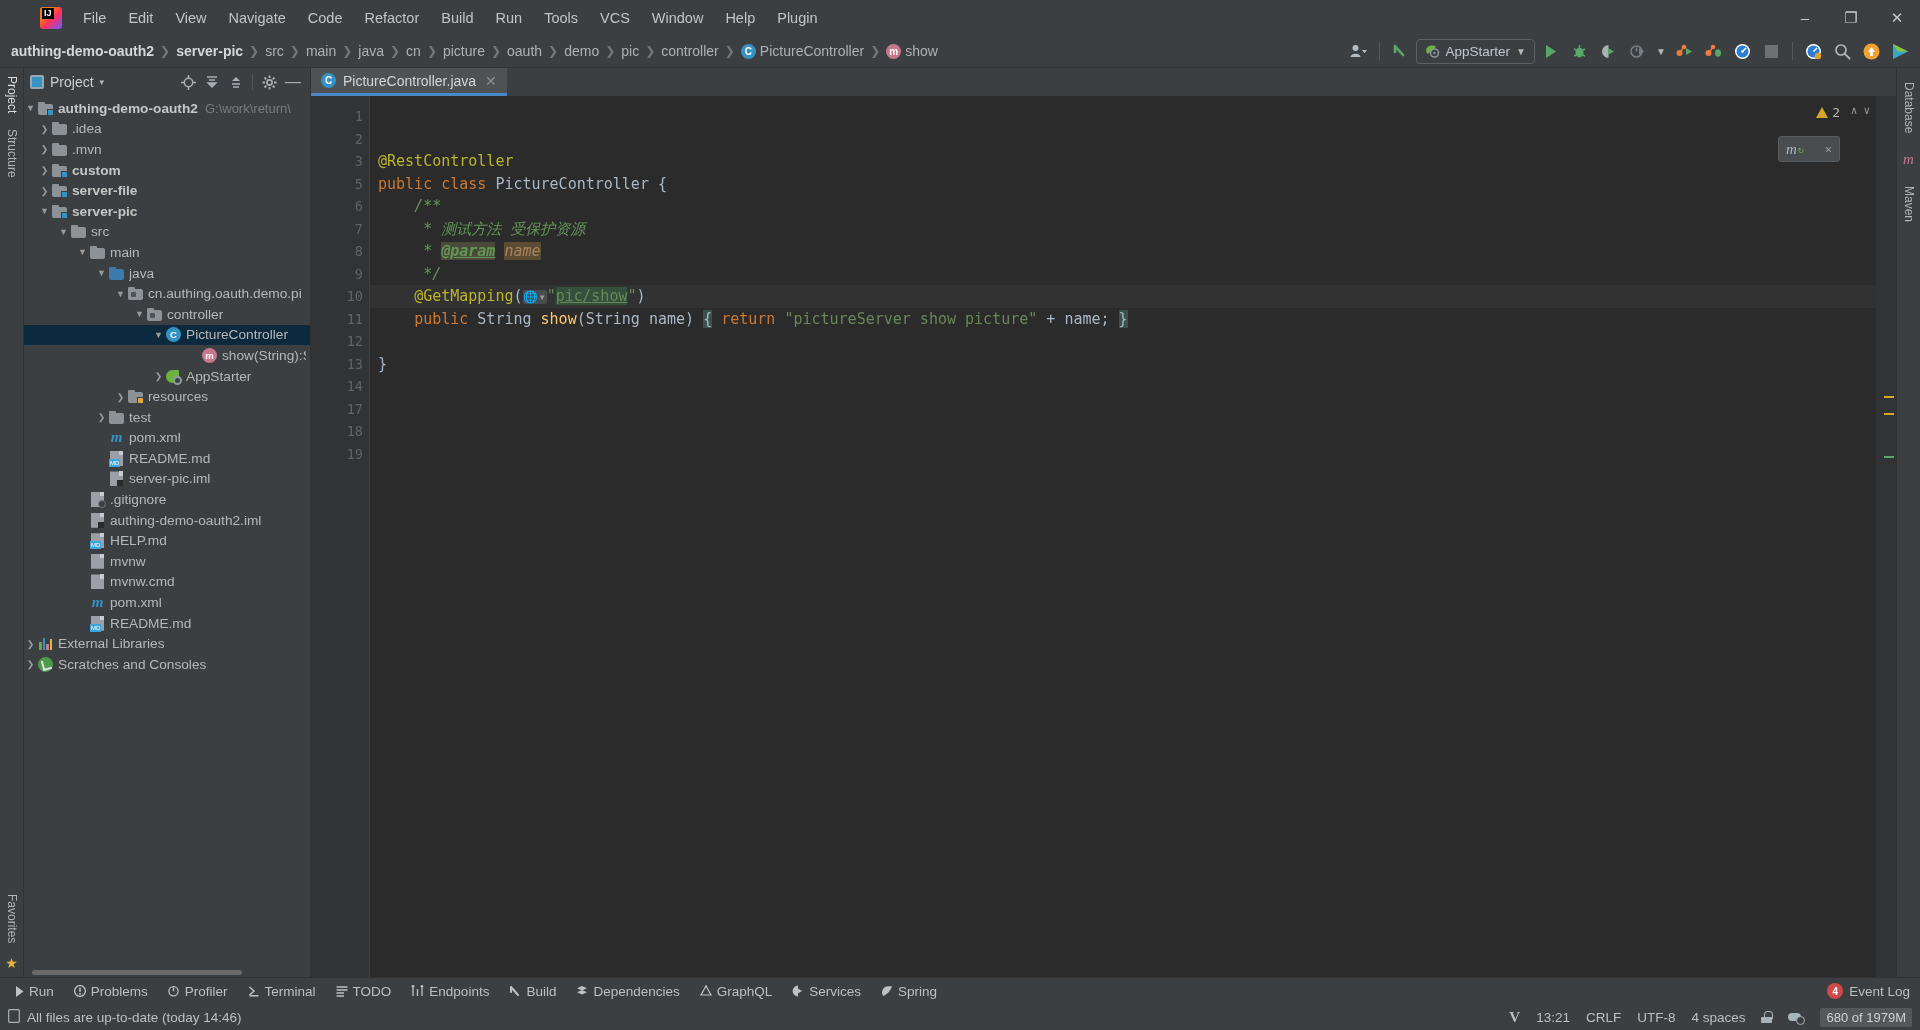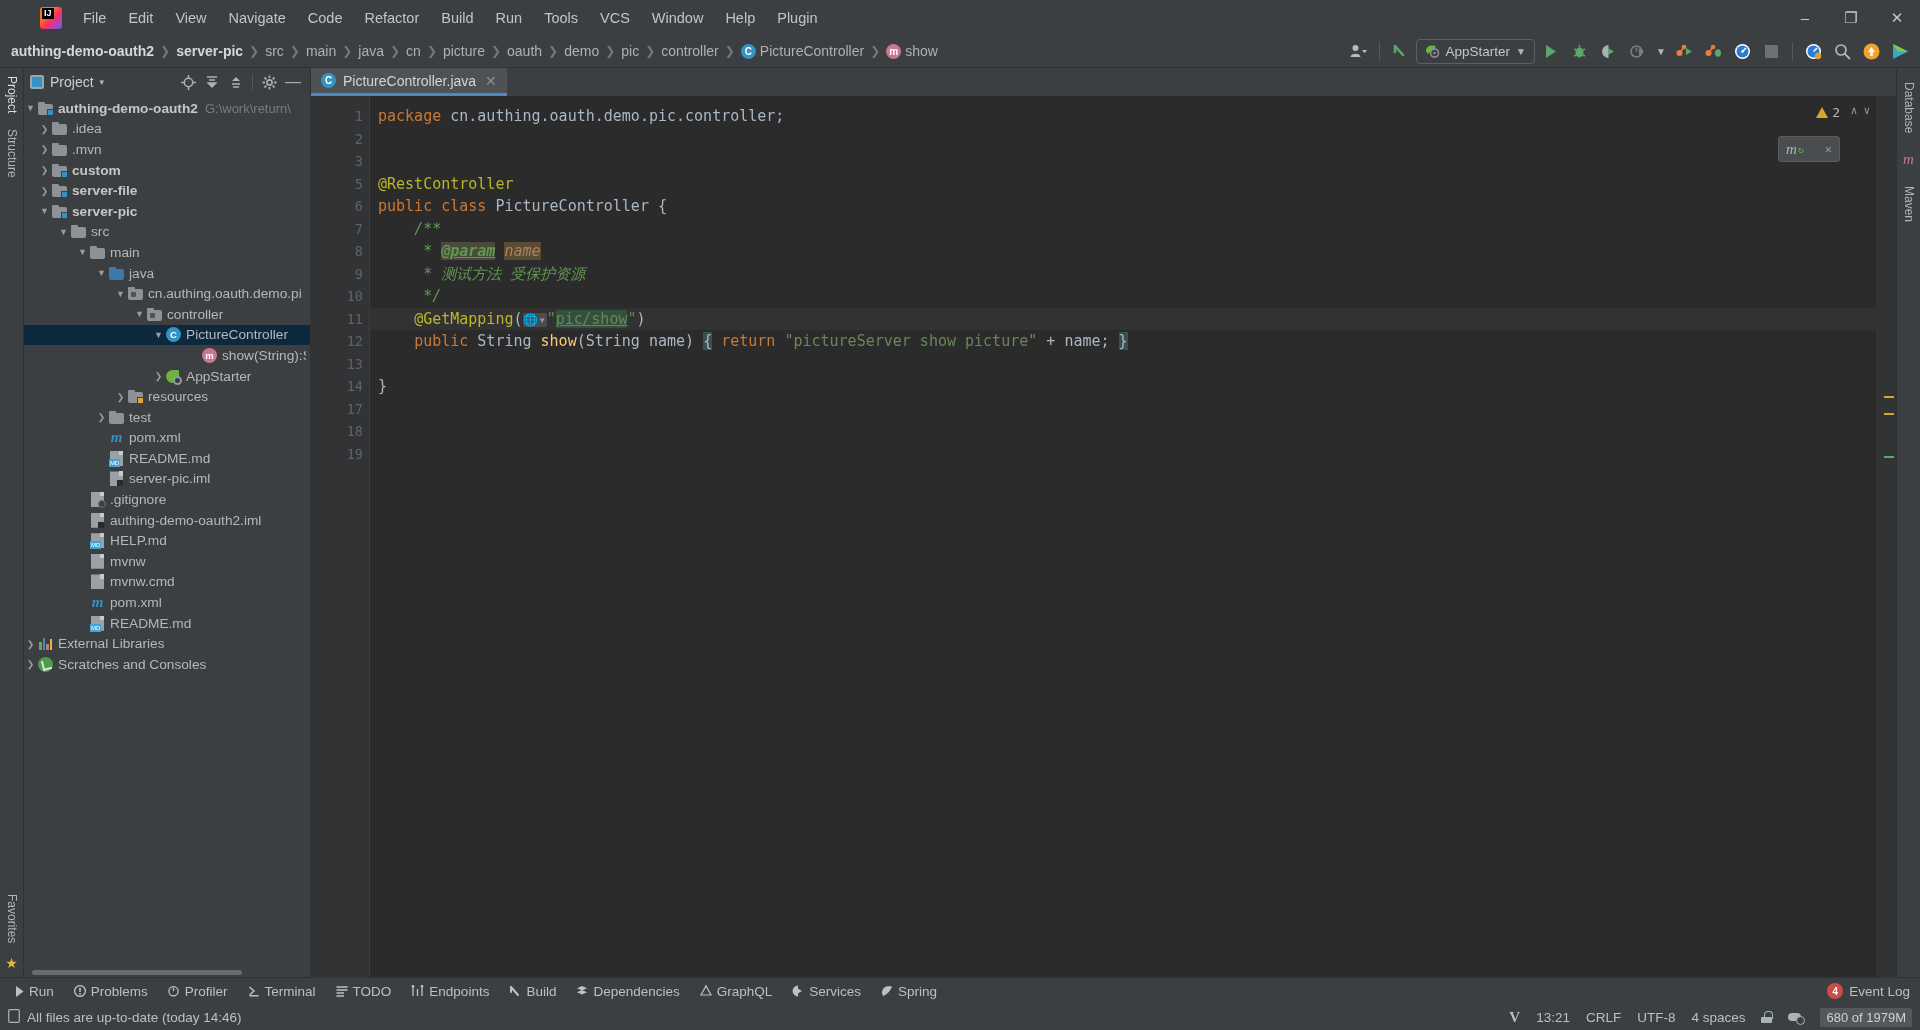--- a/index.html
+++ b/index.html
@@ -880,28 +880,27 @@
             </div>
           <div class="gline">
               <span>18</span>
             </div>
           <div class="gline">
               <span>19</span>
             </div>
         </div>
 
         <div class="code">
-          <div class="cline"><span class="kw">package</span> <span class="plain">cn.authing.oauth.demo.pic.controller;</span></div>
           <div class="cline"> </div>
           <div class="cline"> </div>
           <div class="cline"><span class="ann">@RestController</span></div>
           <div class="cline"><span class="kw">public</span> <span class="kw">class</span> <span class="cls">PictureController</span> <span class="plain">{</span></div>
           <div class="cline">    <span class="cmt">/**</span></div>
+          <div class="cline">     <span class="cmt">*</span> <span class="cmt">测试方法 受保护资源</span></div>
           <div class="cline">     <span class="cmt">*</span> <span class="cmt-tag">@param</span> <span class="cmt-param">name</span></div>
-          <div class="cline">     <span class="cmt">*</span> <span class="cmt">测试方法 受保护资源</span></div>
           <div class="cline">     <span class="cmt">*/</span></div>
           <div class="cline cur">    <span class="ann">@GetMapping</span><span class="plain">(</span><span style="background:#4a4d4f;border-radius:2px;padding:0 1px;color:#9a9a9a;font-size:12px;">🌐▾</span><span class="str">"</span><span class="str urlhl">pic</span><span class="caret"></span><span class="str urlhl">/</span><span class="str urlhl">show</span><span class="str">"</span><span class="plain">)</span></div>
           <div class="cline">    <span class="kw">public</span> <span class="cls">String</span> <span class="fn">show</span><span class="plain">(</span><span class="cls">String</span> <span class="plain">name</span><span class="plain">)</span> <span class="plain brace-hl">{</span> <span class="kw">return</span> <span class="str">"pictureServer show picture"</span> <span class="plain">+</span> <span class="plain">name</span><span class="plain">;</span> <span class="plain brace-hl">}</span></div>
           <div class="cline"> </div>
           <div class="cline"><span class="plain">}</span></div>
           <div class="cline"> </div>
 
           <div class="warn-chip">
             <span class="warn-tri"></span>
             <span>2</span>

